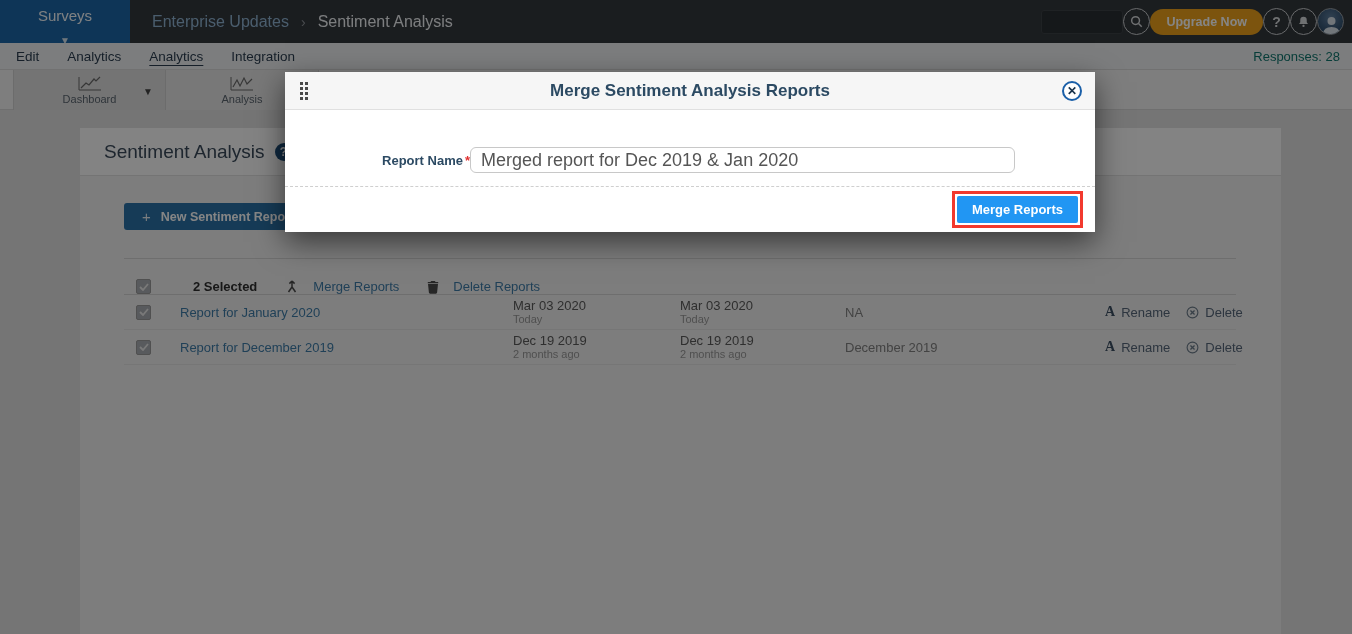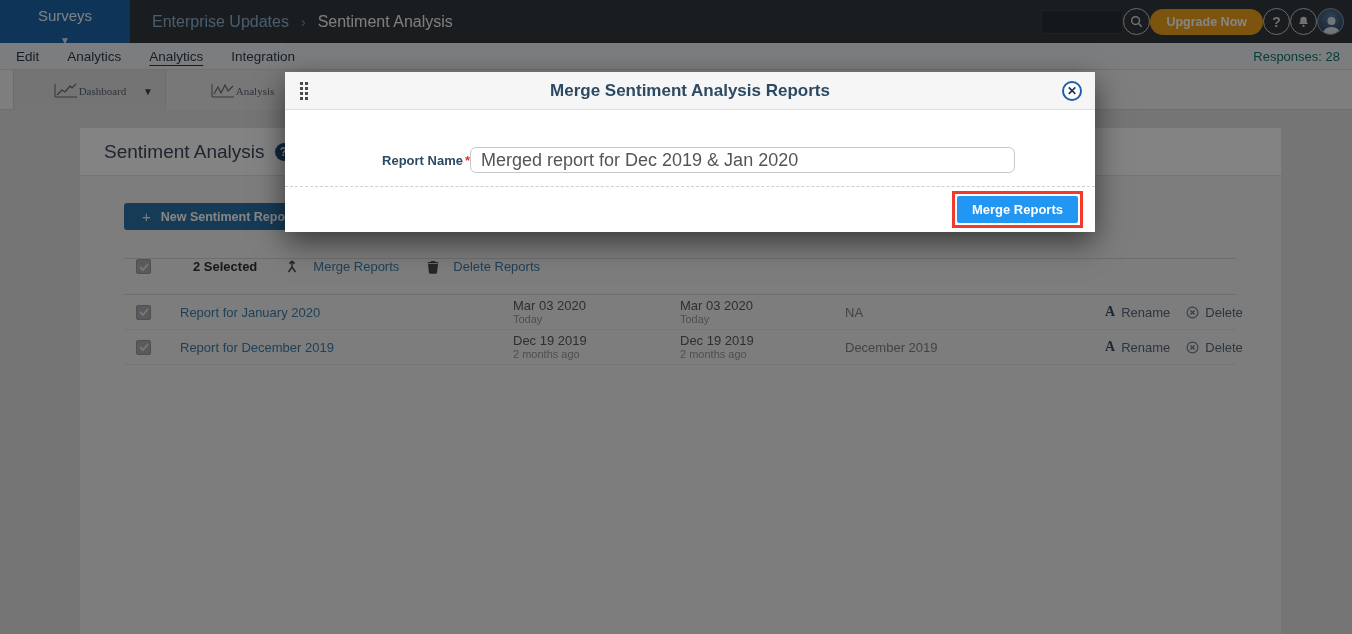--- a/index.html
+++ b/index.html
@@ -28,39 +28,39 @@
 
   
   .subnav { position:absolute; left:0; top:43px; width:1352px; height:27px; background:#eef0f1; border-bottom:1px solid #d8d8d8; display:flex; align-items:center; font-size:13.5px; }
   .nav-item { color:#2b3d50; margin-left:28px; cursor:pointer; }
   .nav-item:first-child { margin-left:16px; }
   .nav-item.active { text-decoration:underline; text-underline-offset:4px; }
   .responses { position:absolute; right:12px; color:#0f766e; font-size:13px; }
 
   
   .toolbar { position:absolute; left:0; top:70px; width:1352px; height:40px; background:#f1f1f1; border-bottom:1px solid #d5d5d5; display:flex; }
-  .tool-tab { width:153px; height:40px; display:flex; flex-direction:row; align-items:center; justify-content:center; cursor:pointer; position:relative;font-family:Liberation Serif, serif; }
+  .tool-tab { width:153px; height:40px; display:flex; flex-direction:column; align-items:center; justify-content:center; cursor:pointer; position:relative; }
   .tool-tab.first { margin-left:13px; background:#dedede; border-left:1px solid #cfcfcf; border-right:1px solid #cfcfcf; }
   .tool-tab.second { background:#e7e7e7; border-right:1px solid #d5d5d5; }
   .tool-label { font-size:11px; color:#5c6670; margin-top:1px; }
   .tab-caret { position:absolute; right:12px; top:16px; font-size:10px; color:#444; }
 
   
   .content { position:absolute; left:0; top:110px; width:1352px; height:524px; background:#e0e0e0; }
   .card { position:absolute; left:80px; top:18px; width:1201px; height:506px; background:#efefef; }
   .card-header { height:48px; background:#fbfbfb; border-bottom:1px solid #dedede; display:flex; align-items:center; padding-left:24px; gap:10px; }
   .page-title { font-size:19px; color:#3a4a5a; }
   .q-badge { width:18px; height:18px; border-radius:50%; background:#1e4e79; color:#fff; font-size:12px; font-weight:bold; display:flex; align-items:center; justify-content:center; cursor:pointer; }
   .card-body { padding:27px 0 0 44px; }
   .new-report-btn { height:27px; background:#2b72a8; border:none; border-radius:3px; color:#fff; font-weight:bold; font-size:12.5px; padding:0 18px; display:inline-flex; align-items:center; gap:10px; cursor:pointer; font-family:"Liberation Sans",sans-serif; }
   .plus { font-weight:normal; font-size:15px; color:#e8eef3; }
 
   
   .table { margin-top:28px; width:1112px; }
-  .t-head { height:37px; border-top:1px solid #d4d4d4; border-bottom:1px solid #d4d4d4; display:flex; align-items:flex-start; }
+  .t-head { height:37px; border-top:1px solid #d4d4d4; border-bottom:1px solid #d4d4d4; display:flex; align-items:flex-end; }
   .cb-cell { width:56px; padding-left:12px; }
   .checkbox { width:15px; height:15px; background:#a9adb2; border:1px solid #999; border-radius:2px; display:flex; align-items:center; justify-content:center; cursor:pointer; }
   .sel-count { font-size:13px; font-weight:bold; color:#2f2f2f; margin-left:13px; }
   .head-link { display:flex; align-items:center; gap:14px; margin-left:28px; cursor:pointer; }
   .head-link .lbl { font-size:13px; color:#3e7ca8; }
   .t-row { height:35px; display:grid; grid-template-columns:56px 333px 167px 165px 255px 1fr; align-items:center; border-bottom:1px solid #e2e2e2; }
   .name-link { font-size:13px; color:#3e7ca8; cursor:pointer; }
   .date-main { font-size:13px; color:#5a5a5a; line-height:14px; }
   .date-sub { font-size:11px; color:#989898; line-height:12px; }
   .tag { font-size:13px; color:#808080; }

